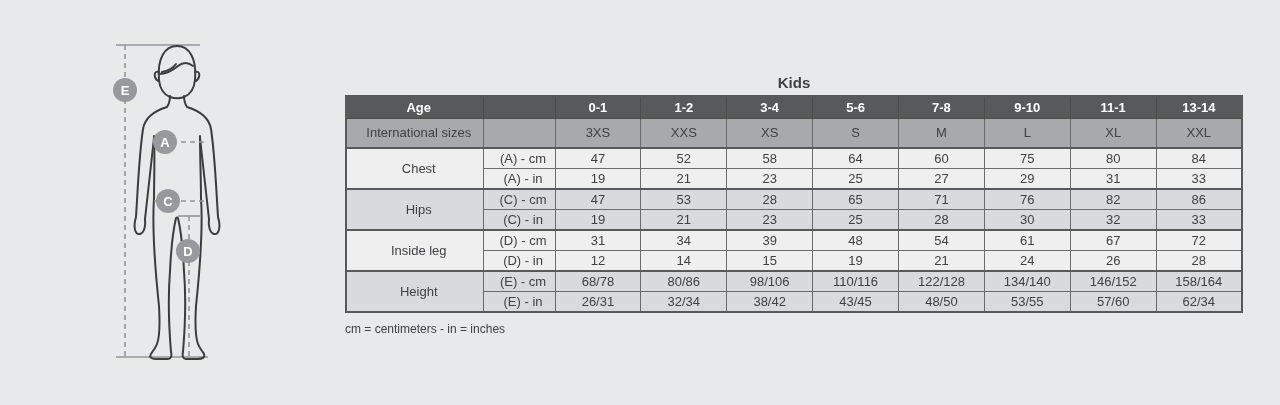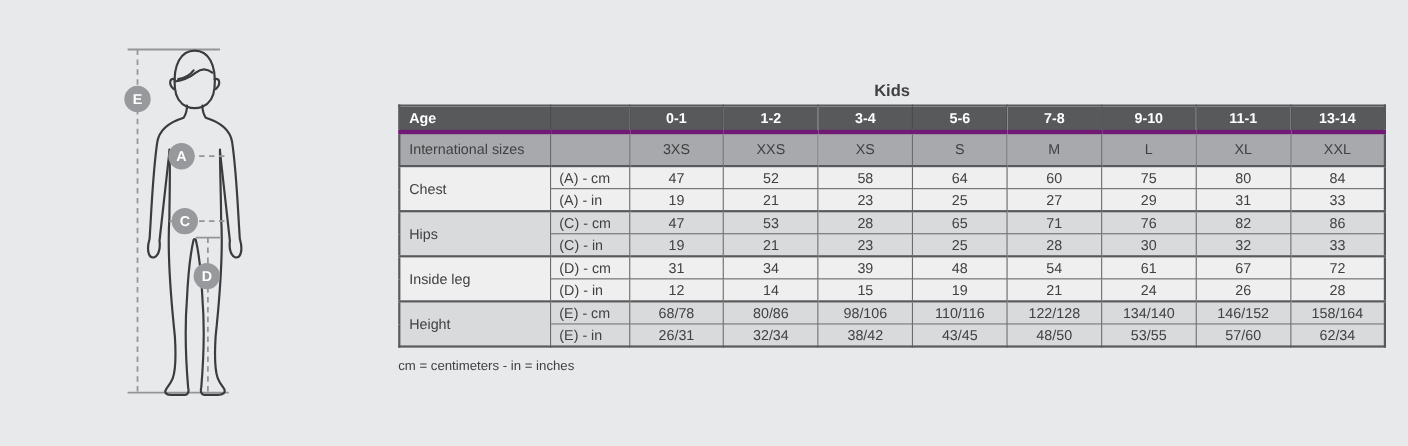--- a/index.html
+++ b/index.html
@@ -10,27 +10,27 @@
   }
   
   .figure-wrap{position:absolute;left:102px;top:28px;width:140px;height:345px}
   .figure-wrap svg{display:block}
   .body-line{fill:none;stroke:#3c3c3e;stroke-width:2;stroke-linecap:round;stroke-linejoin:round}
   .guide{stroke:#939598;stroke-width:1.6;fill:none}
   .guide.dashed{stroke-dasharray:5 4}
   .badge-circle{fill:#98999c}
   .badge-letter{fill:#ffffff;font-weight:bold;font-size:13px;font-family:"Liberation Sans",sans-serif;text-anchor:middle}
   
-  .table-wrap{position:absolute;left:362px;top:74px;width:898px}
+  .table-wrap{position:absolute;left:345px;top:74px;width:898px}
   .chart-title{text-align:center;font-weight:bold;font-size:15px;color:#414042;margin:0 0 4px 0}
   table{border-collapse:collapse;table-layout:fixed;width:898px;font-size:13px;color:#414042}
   td{border:1px solid #6a6b6d;text-align:center;padding:0;height:19px;line-height:1.05;overflow:hidden;white-space:nowrap}
-  td.lbl,td.unit{text-align:left;padding-left:8px}
+  td.lbl,td.unit{text-align:center;padding-left:8px}
   tr.hdr td{background:#58595b;color:#ffffff;font-weight:bold;height:21px;border-color:#4a4b4d}
-  tr.intl td{background:#a7a9ac;height:28px;border-top:4px solid #701a75}
+  tr.intl td{background:#a7a9ac;height:28px;border-top:1px solid #701a75}
   tr.light td{background:#efeff0}
   tr.shaded td{background:#d9dadb}
   tr.gfirst td{border-top:2px solid #58595b}
   table{border:2px solid #58595b}
   .footnote{text-align:left;font-size:12px;color:#414042;margin-top:9px}
 </style>
 </head>
 <body>
 
 <div class="figure-wrap">

